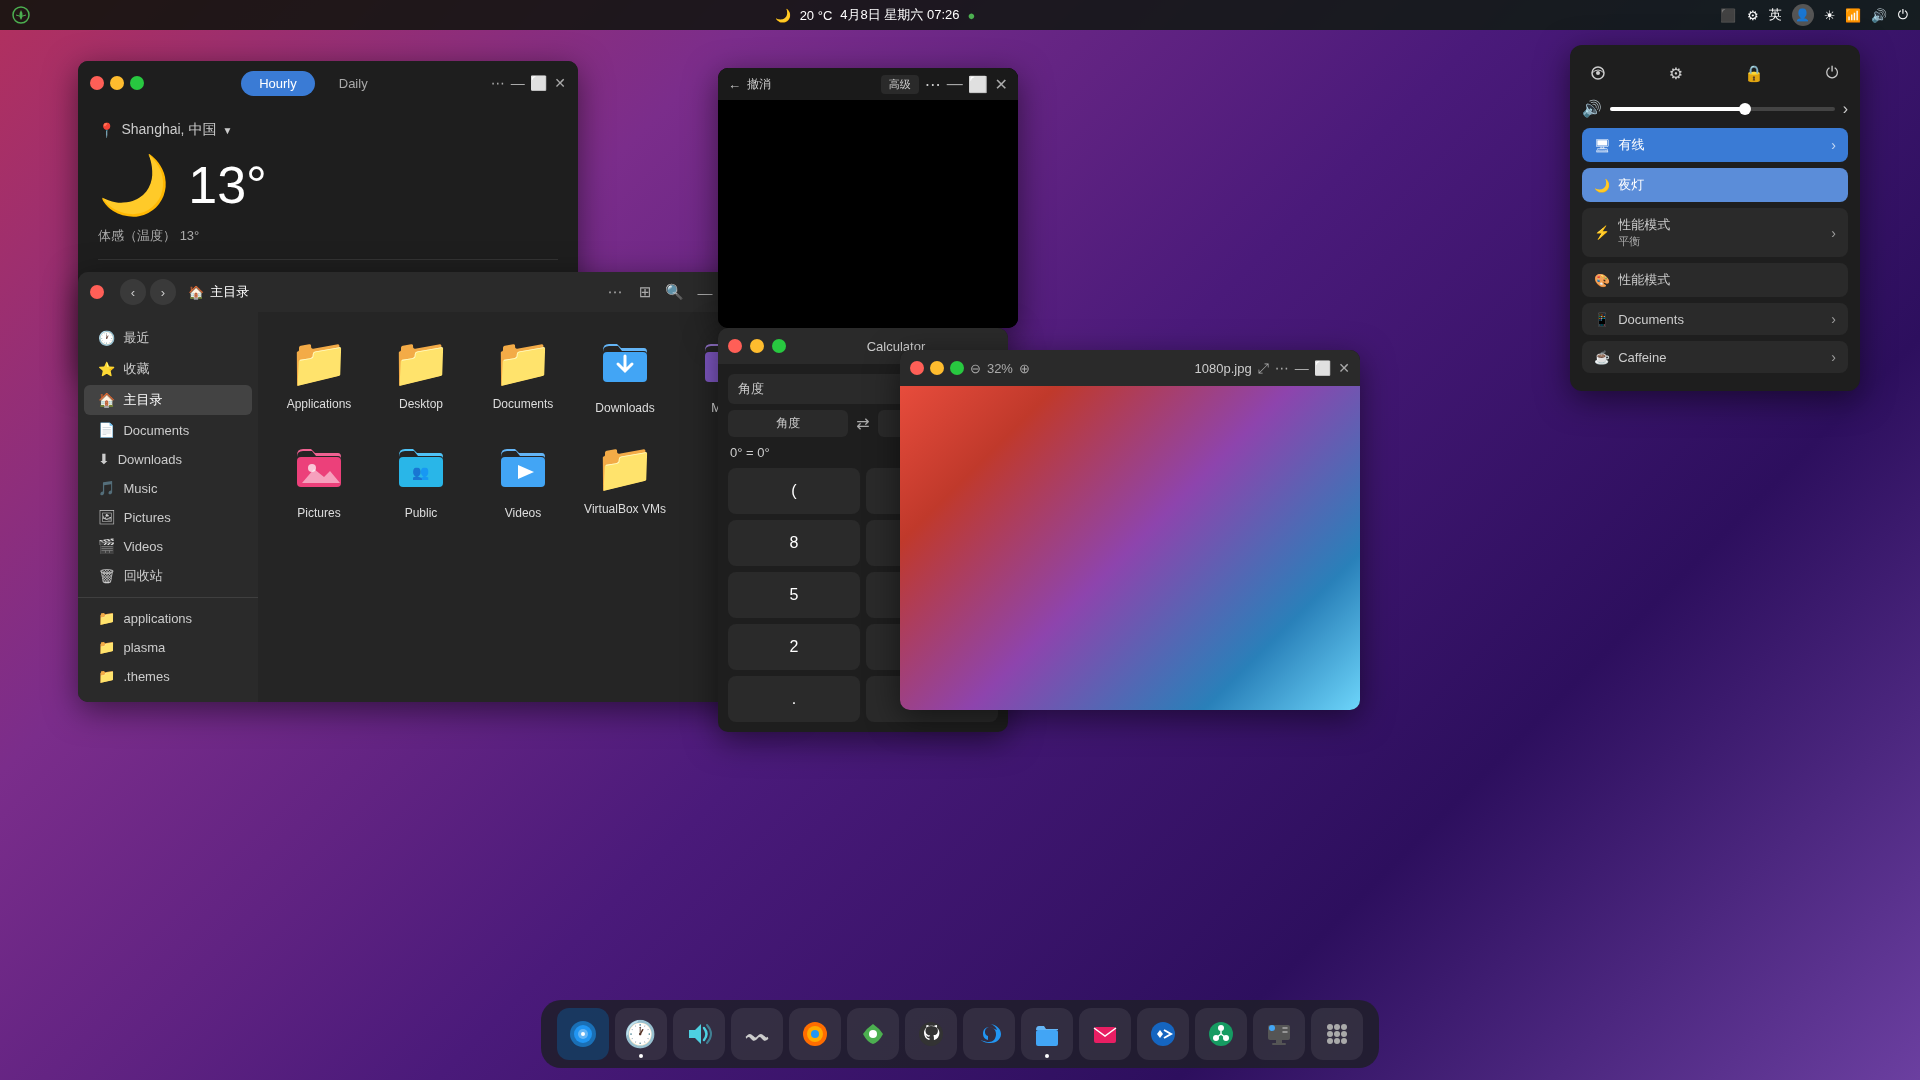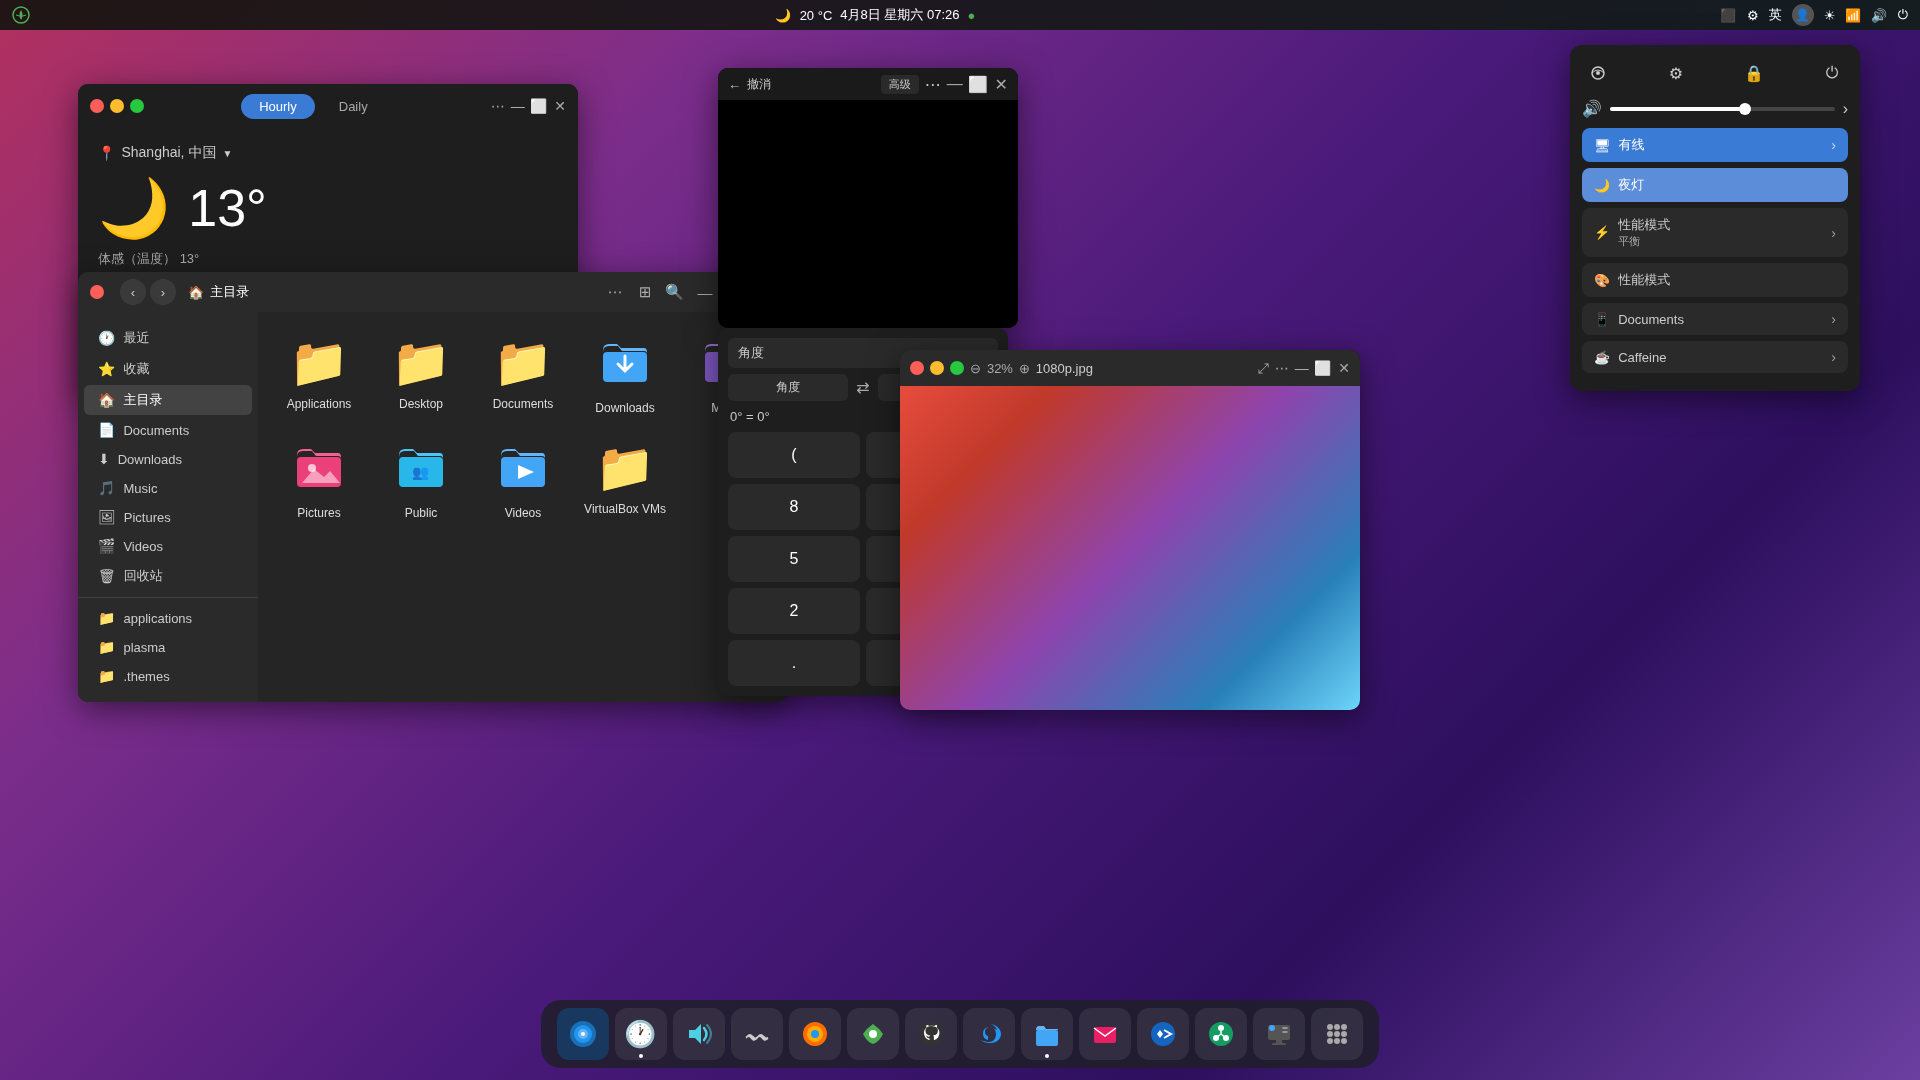--- a/index.html
+++ b/index.html
@@ -109,21 +109,21 @@
       width: 14px; height: 14px;
       border-radius: 50%;
       cursor: pointer;
     }
     .win-close { background: #ff5f57; }
     .win-min { background: #febc2e; }
     .win-max { background: #28c840; }
 
     
     .weather-window {
-      top: 84px; left: 78px;
+      top: 61px; left: 78px;
       width: 500px;
       background: #1e1e1e;
     }
     .weather-titlebar {
       background: #1e1e1e;
       height: 44px;
       display: flex;
       align-items: center;
       padding: 0 12px;
       gap: 8px;
@@ -445,21 +445,21 @@
     .imgviewer-titlebar {
       height: 36px;
       background: #2a2a2a;
       display: flex;
       align-items: center;
       padding: 0 10px;
       gap: 6px;
     }
     .imgviewer-title {
       flex: 1;
-      text-align: left;
+      text-align: right;
       color: #ccc;
       font-size: 13px;
     }
     .imgviewer-zoom {
       display: flex;
       align-items: center;
       gap: 6px;
       font-size: 13px;
       color: #aaa;
     }
@@ -800,20 +800,26 @@
       <span style="color:#aaa;cursor:pointer;">⬜</span>
       <span style="color:#aaa;cursor:pointer;">✕</span>
     </div>
   </div>
   <div class="vp-body">
     
   </div>
 </div>
 
 <div class="window" style="top:328px;left:718px;width:290px;background:#1e1e1e;">
+  <div class="window-titlebar">
+    <div class="win-btn win-close"></div>
+    <div class="win-btn win-min"></div>
+    <div class="win-btn win-max"></div>
+    <span style="flex:1;text-align:center;color:#ccc;font-size:13px;">Calculator</span>
+  </div>
   <div style="padding:10px;">
 
     <div class="calc-dropdown">
       <span>角度</span>
       <span>▼</span>
     </div>
 
     <div class="calc-convert-row">
       <div class="calc-convert-dd">角度</div>
       <span class="calc-convert-icon">⇄</span>

